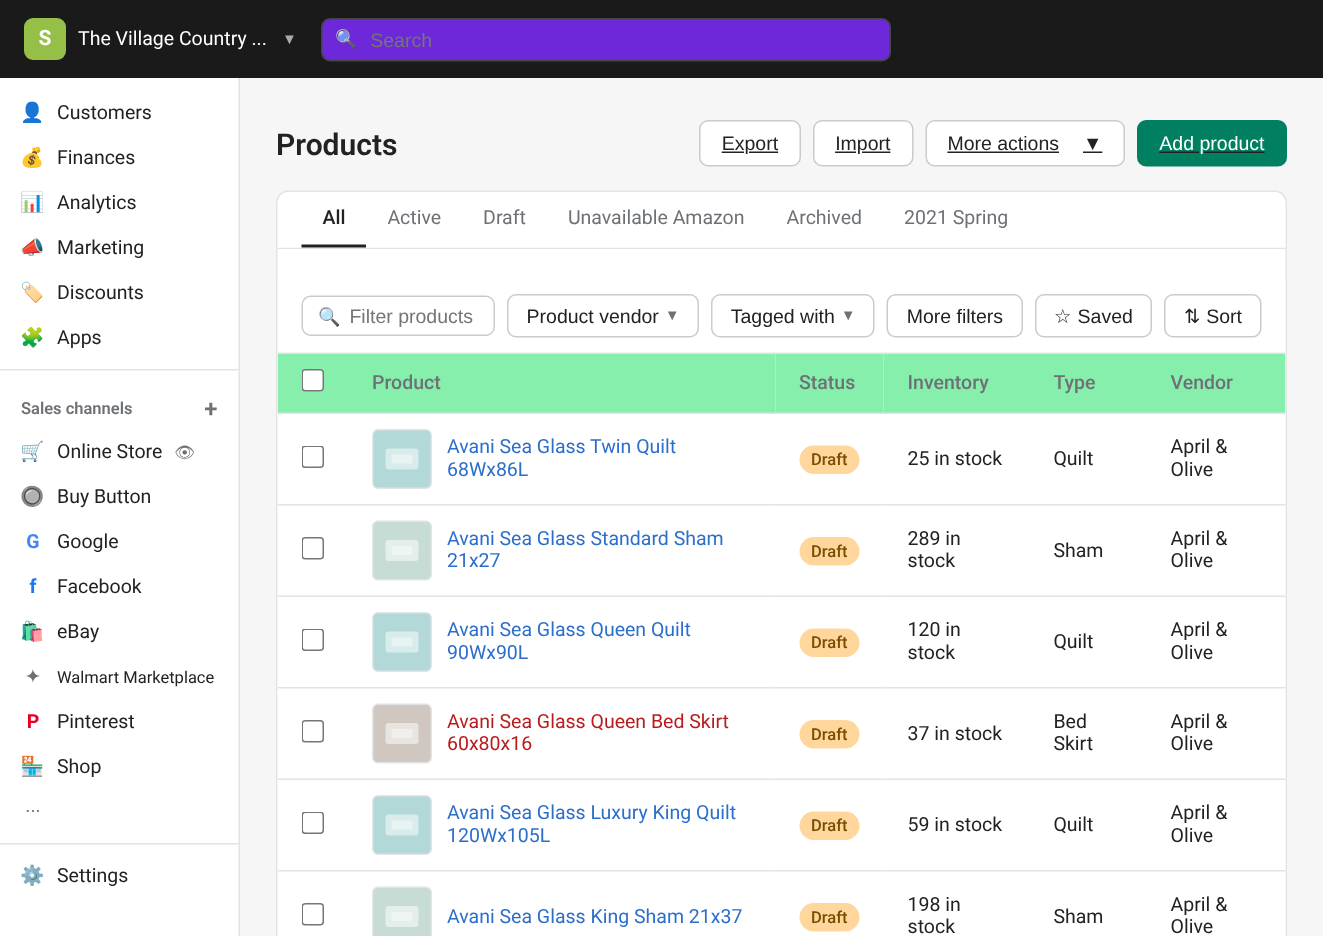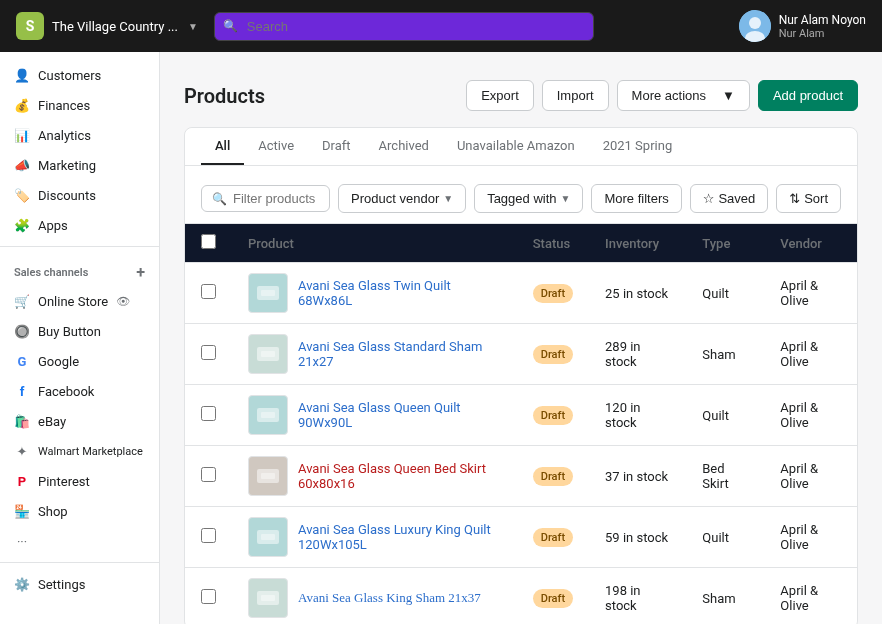--- a/index.html
+++ b/index.html
@@ -33,45 +33,45 @@
     .sidebar-section-label .add-btn { color: #6d7175; font-size: 16px; cursor: pointer; }
     .sidebar-item .eye-icon { color: #6d7175; font-size: 11px; }
     .sidebar-divider { border: none; border-top: 1px solid #e1e3e5; margin: 6px 0; }
 
     
     .content-area { flex: 1; overflow-y: auto; padding: 28px 24px; background: #f6f6f7; }
 
     
     .page-header { display: flex; align-items: center; justify-content: space-between; margin-bottom: 16px; }
     .page-title { font-size: 20px; font-weight: 600; color: #202223; }
-    .header-actions { display: flex; gap: 8px; align-items: center; }
+    .header-actions { display: flex; gap: 8px; align-items: center; text-decoration: underline; }
     .btn { padding: 7px 14px; border-radius: 6px; font-size: 13px; cursor: pointer; border: 1px solid #c9cccf; background: #fff; color: #202223; font-weight: 500; }
     .btn-primary { background: #008060; color: #fff; border-color: #008060; }
     .btn-more { display: flex; align-items: center; gap: 16px; }
 
     
-    .tabs { display: flex; gap: 0; border-bottom: 1px solid #e1e3e5; margin-bottom: 8px; background: #fff; border-radius: 8px 8px 0 0; padding: 0 16px; }
+    .tabs { display: flex; gap: 0; border-bottom: 1px solid #e1e3e5; margin-bottom: 20px; background: #fff; border-radius: 8px 8px 0 0; padding: 0 16px; }
     .tab { padding: 10px 14px; font-size: 13px; cursor: pointer; color: #6d7175; border-bottom: 2px solid transparent; }
     .tab.active { color: #202223; border-bottom: 2px solid #202223; font-weight: 500; }
 
     
     .filters-row { display: flex; align-items: center; gap: 8px; padding: 10px 16px; border-bottom: 1px solid #e1e3e5; background: #fff; }
     .filter-search { display: flex; align-items: center; gap: 6px; border: 1px solid #c9cccf; border-radius: 6px; padding: 5px 10px; flex: 1; max-width: 260px; background: #fff; }
     .filter-search input { border: none; outline: none; font-size: 13px; color: #202223; background: transparent; width: 100%; }
     .filter-search .search-icon { color: #8c9196; font-size: 12px; }
     .filter-btn { display: flex; align-items: center; gap: 4px; padding: 6px 12px; border: 1px solid #c9cccf; border-radius: 6px; background: #fff; cursor: pointer; font-size: 13px; color: #202223; }
     .filter-btn .caret { font-size: 10px; color: #6d7175; }
     .saved-btn { display: flex; align-items: center; gap: 4px; padding: 6px 12px; border: 1px solid #c9cccf; border-radius: 6px; background: #fff; cursor: pointer; font-size: 13px; color: #202223; }
     .sort-btn { display: flex; align-items: center; gap: 4px; padding: 6px 12px; border: 1px solid #c9cccf; border-radius: 6px; background: #fff; cursor: pointer; font-size: 13px; color: #202223; }
 
     
     .table-container { background: #fff; border-radius: 0 0 8px 8px; overflow: hidden; }
     table { width: 100%; border-collapse: collapse; }
     thead tr { border-bottom: 1px solid #e1e3e5; }
-    thead th { padding: 10px 16px; text-align: left; font-size: 13px; font-weight: 500; color: #6d7175; background: #0f172a; }
+    thead th { padding: 10px 16px; text-align: left; font-size: 13px; font-weight: 500; color: #6d7175; background: #86efac; }
     thead th:first-child { width: 40px; }
     tbody tr { border-bottom: 1px solid #e1e3e5; }
     tbody tr:last-child { border-bottom: none; }
     tbody td { padding: 10px 16px; font-size: 13px; color: #202223; vertical-align: middle; }
     .product-cell { display: flex; align-items: center; gap: 10px; }
     .product-thumb { width: 40px; height: 40px; border-radius: 4px; border: 1px solid #e1e3e5; overflow: hidden; display: flex; align-items: center; justify-content: center; background: #e8f0f0; flex-shrink: 0; }
     .status-badge { display: inline-block; padding: 3px 8px; border-radius: 12px; font-size: 11px; font-weight: 500; background: #ffd79d; color: #7a4d00; }
     .status-badge.draft { background: #ffd79d; color: #7a4d00; }
     .checkbox-cell { width: 40px; }
     input[type="checkbox"] { width: 15px; height: 15px; cursor: pointer; accent-color: #008060; }
@@ -88,33 +88,20 @@
       <div class="shopify-icon">
         <span>S</span>
       </div>
       <span class="store-name">The Village Country ...</span>
       <span class="chevron-down">▼</span>
     </div>
     <div class="search-bar">
       <span class="search-icon-top">🔍</span>
       <input type="text" placeholder="Search" style="">
     </div>
-    <div class="user-section">
-      <div class="avatar">
-        <svg width="32" height="32" viewBox="0 0 32 32">
-            <circle cx="16" cy="16" r="16" fill="#7cb9e8"></circle>
-            <circle cx="16" cy="13" r="6" fill="#fff" opacity="0.8"></circle>
-            <ellipse cx="16" cy="28" rx="10" ry="7" fill="#fff" opacity="0.8"></ellipse>
-          </svg>
-      </div>
-      <div class="user-info">
-        <span class="user-name">Nur Alam Noyon</span>
-        <span class="user-sub">Nur Alam</span>
-      </div>
-    </div>
   </div>
 
   <div class="main-layout">
 
     <div class="sidebar">
       <div class="sidebar-item">
         <span class="icon">👤</span>
         <span>Customers</span>
       </div>
       <div class="sidebar-item">
@@ -204,22 +191,22 @@
           <button class="btn btn-primary">Add product</button>
         </div>
       </div>
 
       <div class="card-wrapper">
 
         <div class="tabs">
           <div class="tab active">All</div>
           <div class="tab">Active</div>
           <div class="tab">Draft</div>
+          <div class="tab">Unavailable Amazon</div>
           <div class="tab">Archived</div>
-          <div class="tab">Unavailable Amazon</div>
           <div class="tab">2021 Spring</div>
         </div>
 
         <div class="filters-row">
           <div class="filter-search">
             <span class="search-icon">🔍</span>
             <input type="text" placeholder="Filter products" style="">
           </div>
           <button class="filter-btn">
             <span>Product vendor</span>
@@ -378,21 +365,21 @@
     </td>
     <td>
       <div class="product-cell">
         <div class="product-thumb" style="background:#c8dcd6">
           <svg width="30" height="30" viewBox="0 0 30 30">
             <rect width="30" height="30" fill="#c8dcd6"></rect>
             <rect x="4" y="8" width="22" height="14" rx="2" fill="white" opacity="0.5"></rect>
             <rect x="8" y="12" width="14" height="6" rx="1" fill="white" opacity="0.4"></rect>
           </svg>
         </div>
-        <span style="color:#2c6ecb;cursor:pointer;font-family:Liberation Serif, serif;">Avani Sea Glass King Sham 21x37</span>
+        <span style="color:#2c6ecb;cursor:pointer;">Avani Sea Glass King Sham 21x37</span>
       </div>
     </td>
     <td>
       <span class="status-badge draft">Draft</span>
     </td>
     <td>198 in stock</td>
     <td>Sham</td>
     <td>April &amp; Olive</td>
   </tr>
               </tbody>

